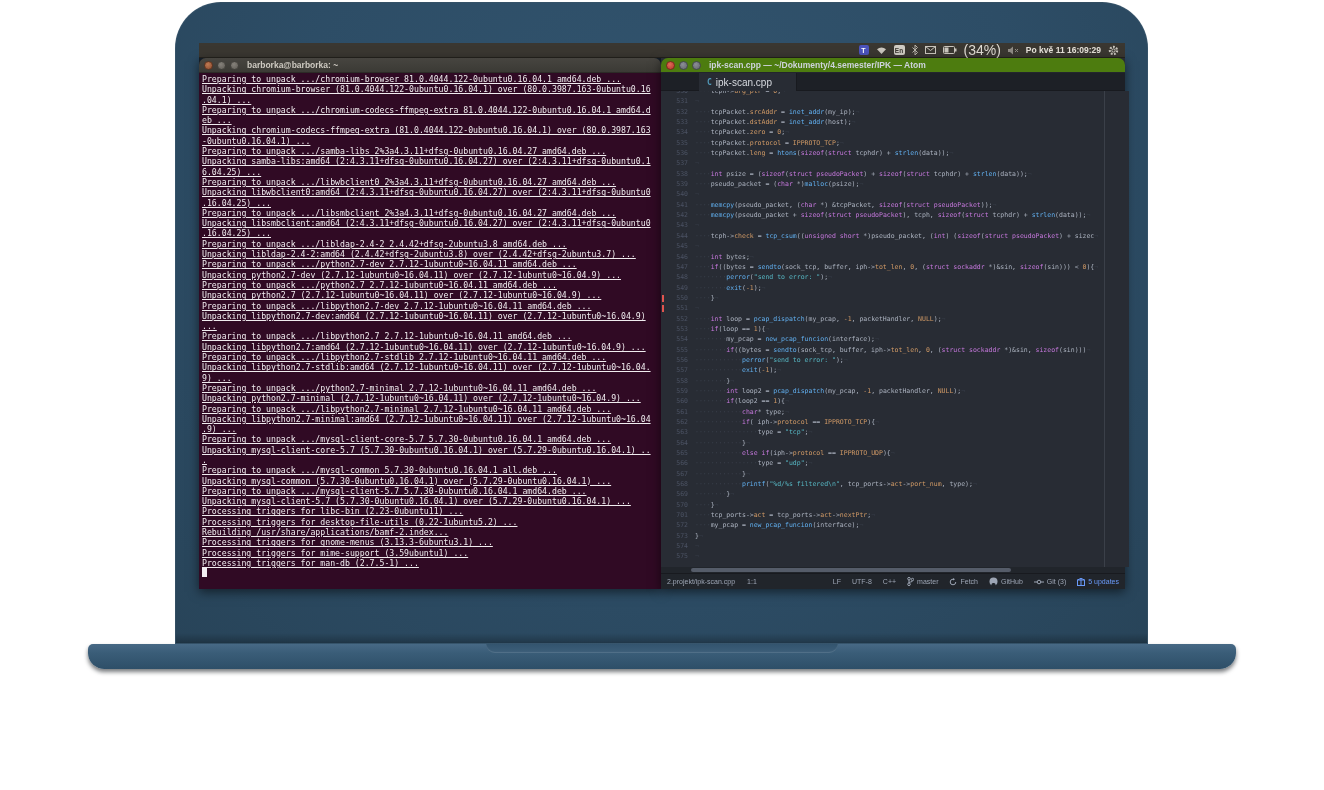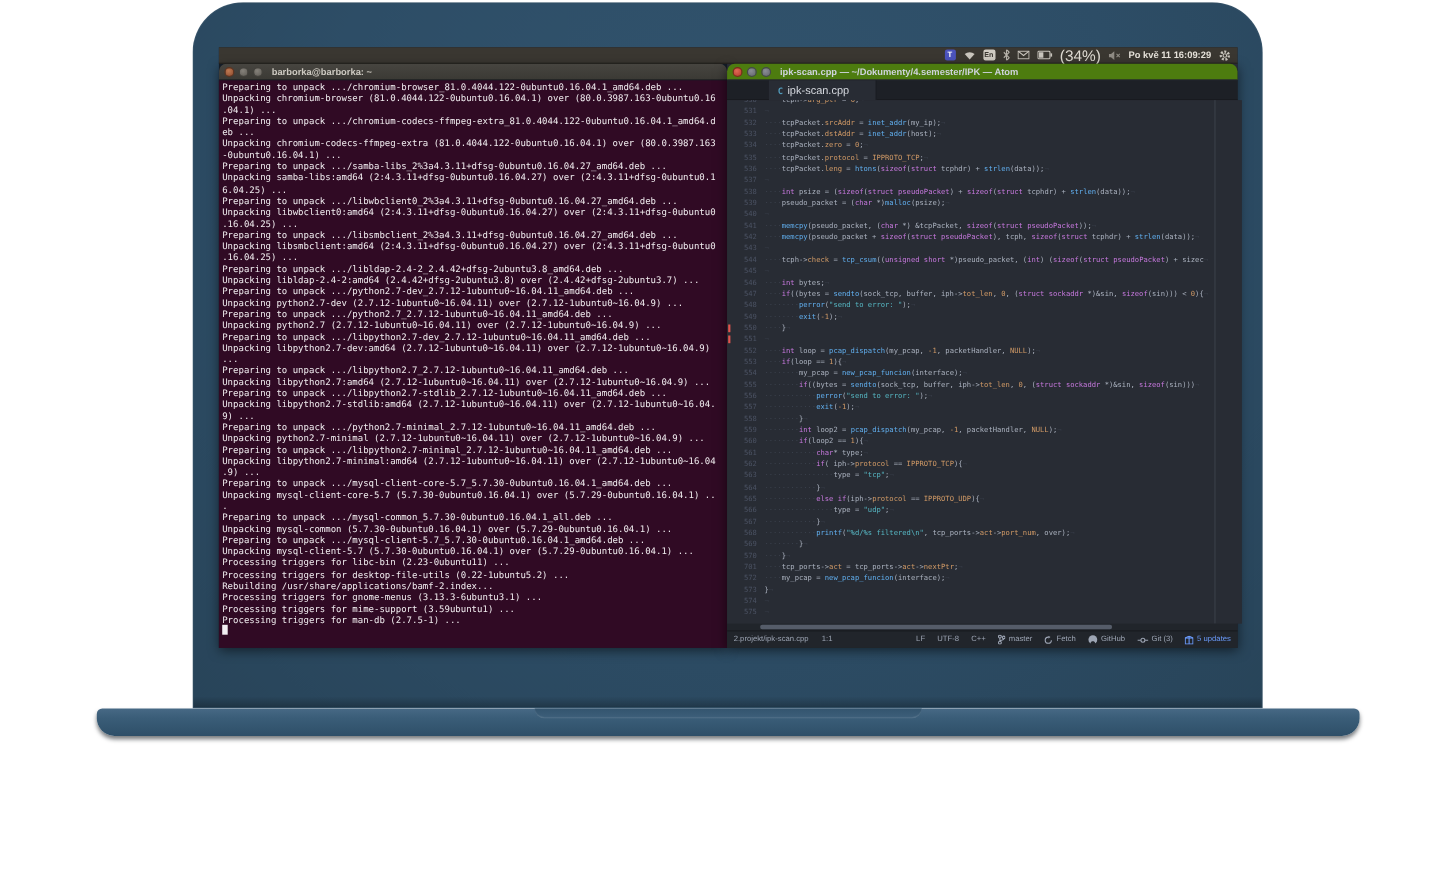--- a/index.html
+++ b/index.html
@@ -41,21 +41,21 @@
   
   .term-window{left:0;top:15px;width:462px;height:531px;}
   .term-titlebar{background:linear-gradient(180deg,#474540 0%,#3b3a35 100%);
     border-bottom:1px solid #2c2b27;}
   .term-titlebar .wtitle{color:#cdc9c1;}
   .tb-close{background:radial-gradient(circle at 40% 35%,#c07a52,#8c4a2e);border:1px solid #5f3420;}
   .tb-grey{background:radial-gradient(circle at 40% 35%,#85817a,#5e5b55);border:1px solid #44423d;}
   .term-body{position:absolute;left:0;top:15px;width:462px;height:516px;background:#300a24;
     overflow:hidden;padding:1px 0 0 3px;box-sizing:border-box;
     font-family:"DejaVu Sans Mono",monospace;font-size:8.2px;line-height:10.3px;color:#f0ecef;}
-  .tline{white-space:pre;height:10.3px;}
+  .tline{white-space:pre;height:10.3px;text-decoration:underline;}
   .cursor{display:inline-block;width:5px;height:9px;background:#f2eef2;vertical-align:-1px;}
   
   .atom-window{left:462px;top:15px;width:464px;height:531px;background:#282c34;}
   .atom-titlebar{background:#4d7c0f;border-bottom:1px solid #23262c;}
   .atom-titlebar .wtitle{color:#ced3dc;}
   .ab-close{background:radial-gradient(circle at 40% 35%,#e06a55,#b4392b);border:1px solid #7c281e;}
   .ab-grey{background:radial-gradient(circle at 40% 35%,#8b8e95,#62656c);border:1px solid #45474c;}
   .tabbar{position:absolute;left:0;top:15px;width:464px;height:18px;background:#1d2026;
     border-bottom:1px solid #181a1f;box-sizing:border-box;}
   .tab{position:absolute;left:38px;top:0;width:98px;height:18px;background:#282c34;
@@ -299,21 +299,21 @@
               <div class="cl"><span class="tok-w">········</span><span class="tok-x">}</span><span class="eol">¬</span></div>
               <div class="cl"><span class="tok-w">········</span><span class="tok-k">int</span><span class="tok-x"> loop2 = </span><span class="tok-f">pcap_dispatch</span><span class="tok-x">(my_pcap, </span><span class="tok-p">-1</span><span class="tok-x">, packetHandler, </span><span class="tok-p">NULL</span><span class="tok-x">);</span><span class="eol">¬</span></div>
               <div class="cl"><span class="tok-w">········</span><span class="tok-k">if</span><span class="tok-x">(loop2 == </span><span class="tok-p">1</span><span class="tok-x">){</span><span class="eol">¬</span></div>
               <div class="cl"><span class="tok-w">············</span><span class="tok-k">char</span><span class="tok-x">* type;</span><span class="eol">¬</span></div>
               <div class="cl"><span class="tok-w">············</span><span class="tok-k">if</span><span class="tok-x">( iph-&gt;</span><span class="tok-p">protocol</span><span class="tok-x"> == </span><span class="tok-p">IPPROTO_TCP</span><span class="tok-x">){</span><span class="eol">¬</span></div>
               <div class="cl"><span class="tok-w">················</span><span class="tok-x">type = </span><span class="tok-s">"tcp"</span><span class="tok-x">;</span><span class="eol">¬</span></div>
               <div class="cl"><span class="tok-w">············</span><span class="tok-x">}</span><span class="eol">¬</span></div>
               <div class="cl"><span class="tok-w">············</span><span class="tok-k">else</span><span class="tok-x"> </span><span class="tok-k">if</span><span class="tok-x">(iph-&gt;</span><span class="tok-p">protocol</span><span class="tok-x"> == </span><span class="tok-p">IPPROTO_UDP</span><span class="tok-x">){</span><span class="eol">¬</span></div>
               <div class="cl"><span class="tok-w">················</span><span class="tok-x">type = </span><span class="tok-s">"udp"</span><span class="tok-x">;</span><span class="eol">¬</span></div>
               <div class="cl"><span class="tok-w">············</span><span class="tok-x">}</span><span class="eol">¬</span></div>
-              <div class="cl"><span class="tok-w">············</span><span class="tok-f">printf</span><span class="tok-x">(</span><span class="tok-s">"%d/%s filtered\n"</span><span class="tok-x">, tcp_ports-&gt;</span><span class="tok-p">act</span><span class="tok-x">-&gt;</span><span class="tok-p">port_num</span><span class="tok-x">, over);</span><span class="eol">¬</span></div>
+              <div class="cl"><span class="tok-w">············</span><span class="tok-f">printf</span><span class="tok-x">(</span><span class="tok-s">"%d/%s filtered\n"</span><span class="tok-x">, tcp_ports-&gt;</span><span class="tok-p">act</span><span class="tok-x">-&gt;</span><span class="tok-p">port_num</span><span class="tok-x">, type);</span><span class="eol">¬</span></div>
               <div class="cl"><span class="tok-w">········</span><span class="tok-x">}</span><span class="eol">¬</span></div>
               <div class="cl"><span class="tok-w">····</span><span class="tok-x">}</span><span class="eol">¬</span></div>
               <div class="cl"><span class="tok-w">····</span><span class="tok-x">tcp_ports-&gt;</span><span class="tok-p">act</span><span class="tok-x"> = tcp_ports-&gt;</span><span class="tok-p">act</span><span class="tok-x">-&gt;</span><span class="tok-p">nextPtr</span><span class="tok-x">;</span><span class="eol">¬</span></div>
               <div class="cl"><span class="tok-w">····</span><span class="tok-x">my_pcap = </span><span class="tok-f">new_pcap_funcion</span><span class="tok-x">(interface);</span><span class="eol">¬</span></div>
               <div class="cl"><span class="tok-x">}</span><span class="eol">¬</span></div>
               <div class="cl"><span class="eol">¬</span></div>
               <div class="cl"><span class="eol">¬</span></div>
             </div>
           <div class="wrap-guide"></div>
         </div>

